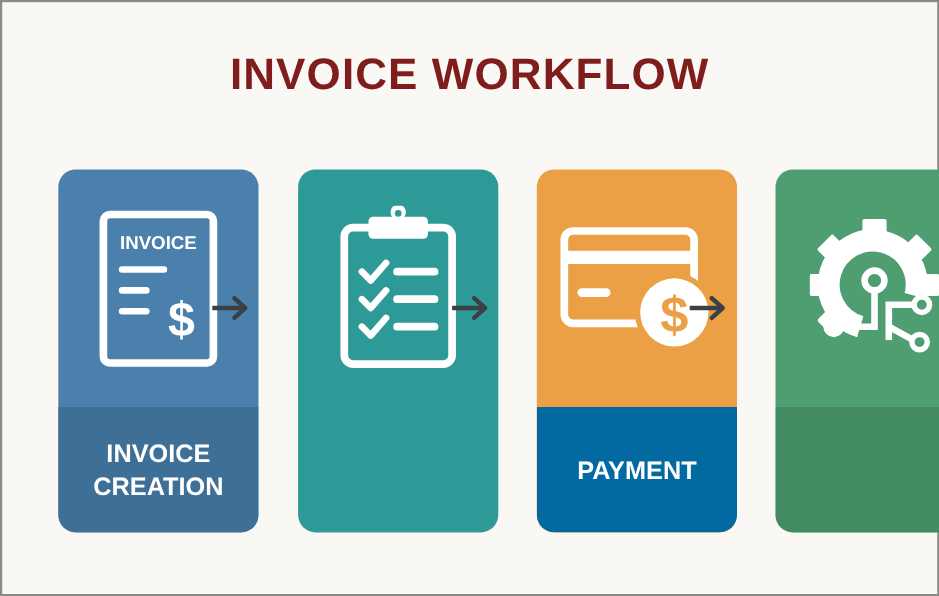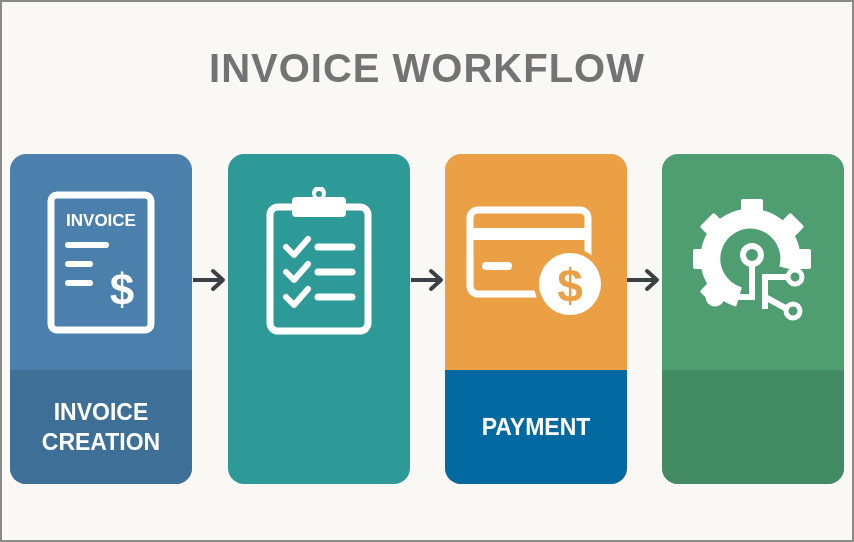--- a/index.html
+++ b/index.html
@@ -11,25 +11,25 @@
   .frame {
     position: absolute; left: 0; top: 0;
     width: 850px; height: 538px;
     border: 2px solid #8a8a86;
     background: #faf8f4;
   }
   .title {
     position: absolute; left: 0; right: 0; top: 44px;
     text-align: center;
     font-size: 40px; font-weight: 700; letter-spacing: 1px;
-    color: #737373;
+    color: #7f1d1d;
   }
   .card {
     position: absolute; top: 152px; width: 182px; height: 330px;
-    border-radius: 16px; overflow: hidden;
+    border-radius: 16px; overflow: hidden; margin-left: 43px;
   }
   .card .icon-area {
     position: absolute; left: 0; right: 0; top: 0; height: 216px;
     display: flex; align-items: center; justify-content: center;
   }
   .card .label-area {
     position: absolute; left: 0; right: 0; top: 216px; bottom: 0;
     display: flex; align-items: center; justify-content: center;
     text-align: center; color: #ffffff;
     font-size: 23px; font-weight: 700; line-height: 30px;

